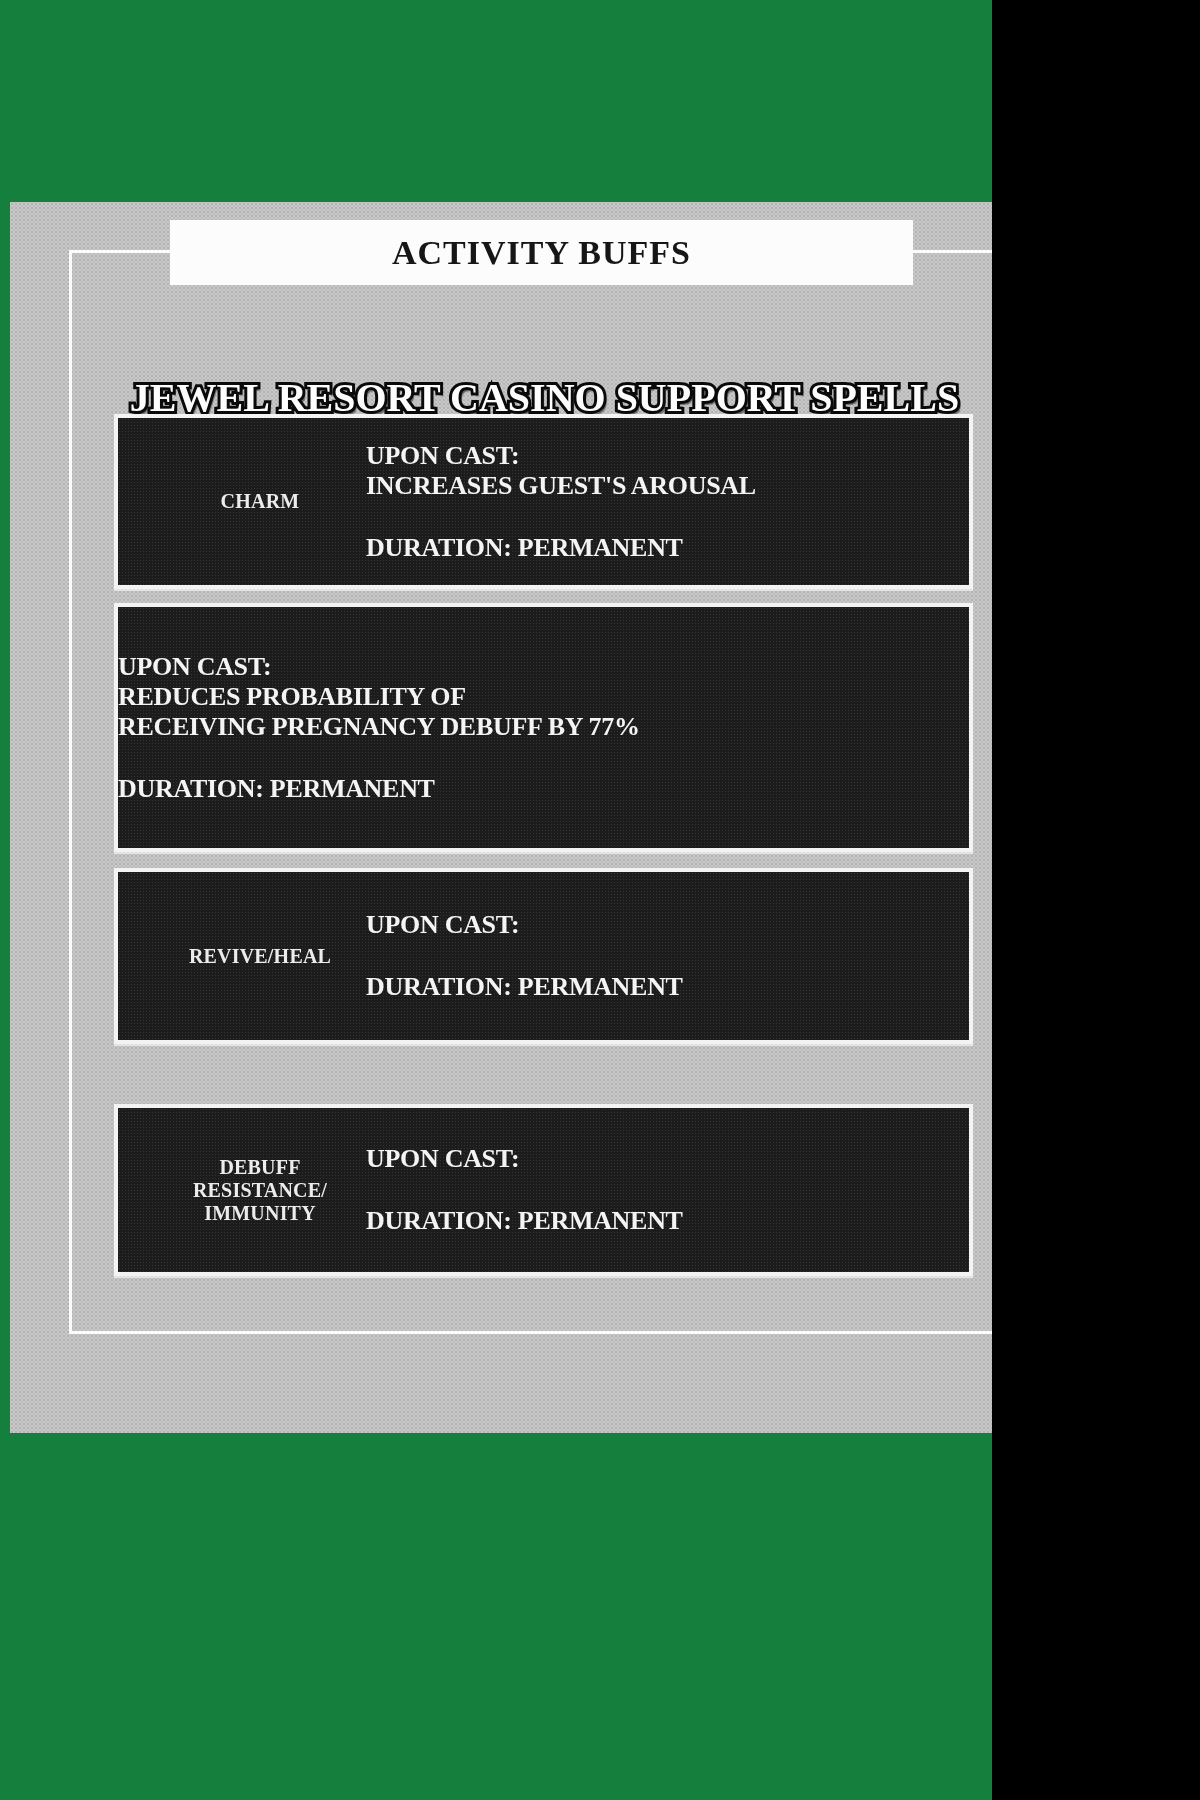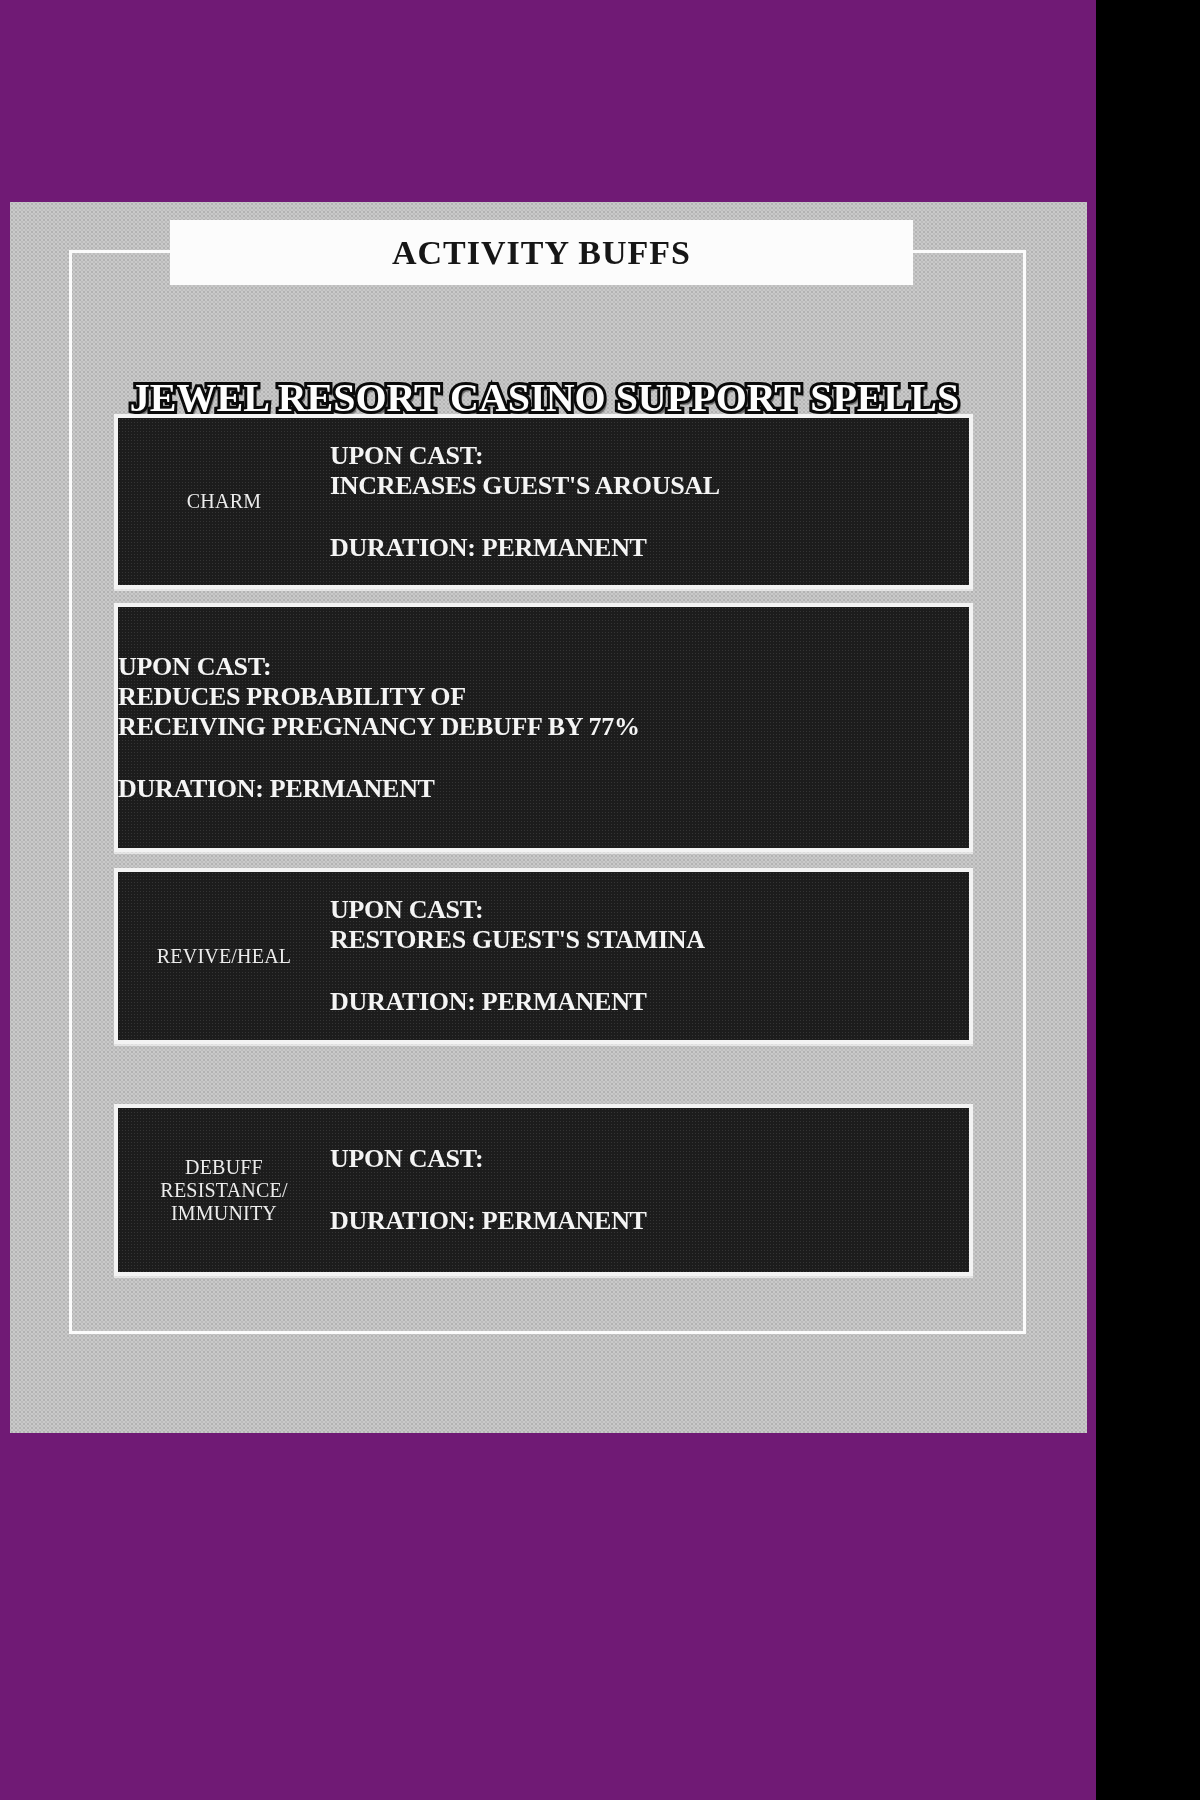--- a/index.html
+++ b/index.html
@@ -1,18 +1,18 @@
 <!DOCTYPE html>
 <html><head>
 <meta charset="utf-8">
 <style>
   html,body { margin:0; padding:0; background:#000; }
   .stage {
-    position:relative; width:1096px; height:1800px;
-    background:#701a75; overflow:hidden;
+    position:relative; width:992px; height:1800px;
+    background:#15803d; overflow:hidden;
     font-family:"Liberation Serif", serif;
   }
   
   .panel {
     position:absolute; left:10px; top:202px; width:1077px; height:1231px;
     background-color:#c9c9c9;
     background-image:
       radial-gradient(#b2b2b2 0.7px, transparent 0.9px),
       radial-gradient(#bcbcbc 0.7px, transparent 0.9px);
     background-size:4px 4px, 4px 4px;
@@ -54,22 +54,23 @@
     background-size:3px 3px;
     display:flex; align-items:center;
     box-shadow:0 2px 0 rgba(255,255,255,0.55);
   }
   .box1 { top:212px; height:175px; }
   .box2 { top:401px; height:249px; }
   .box3 { top:666px; height:176px; }
   .box4 { top:902px; height:172px; }
   .label-col {
     width:212px; flex:0 0 212px; text-align:center;
-    color:#ececec; font-weight:400; font-size:20px; line-height:23px;
+    color:#ececec; font-weight:700; font-size:20px; line-height:23px;
     letter-spacing:0.2px;
+    padding-left:36px;
   }
   .desc-col { flex:1 1 auto; min-width:0; }
   .desc-col .line {
     color:#f4f4f4; font-weight:700; font-size:26px; line-height:30px;
     letter-spacing:-0.3px; white-space:nowrap;
   }
   .desc-col .duration { margin-top:32px; }
 </style>
 </head>
 <body>
@@ -107,21 +108,20 @@
         <div class="line duration">DURATION: PERMANENT</div>
       </div>
     </section>
 
     <section class="spell-box box3">
       <div class="label-col">
         <div>REVIVE/HEAL</div>
       </div>
       <div class="desc-col">
         <div class="line">UPON CAST:</div>
-        <div class="line">RESTORES GUEST'S STAMINA</div>
         <div class="line duration">DURATION: PERMANENT</div>
       </div>
     </section>
 
     <section class="spell-box box4">
       <div class="label-col">
         <div>DEBUFF</div>
         <div>RESISTANCE/</div>
         <div>IMMUNITY</div>
       </div>

